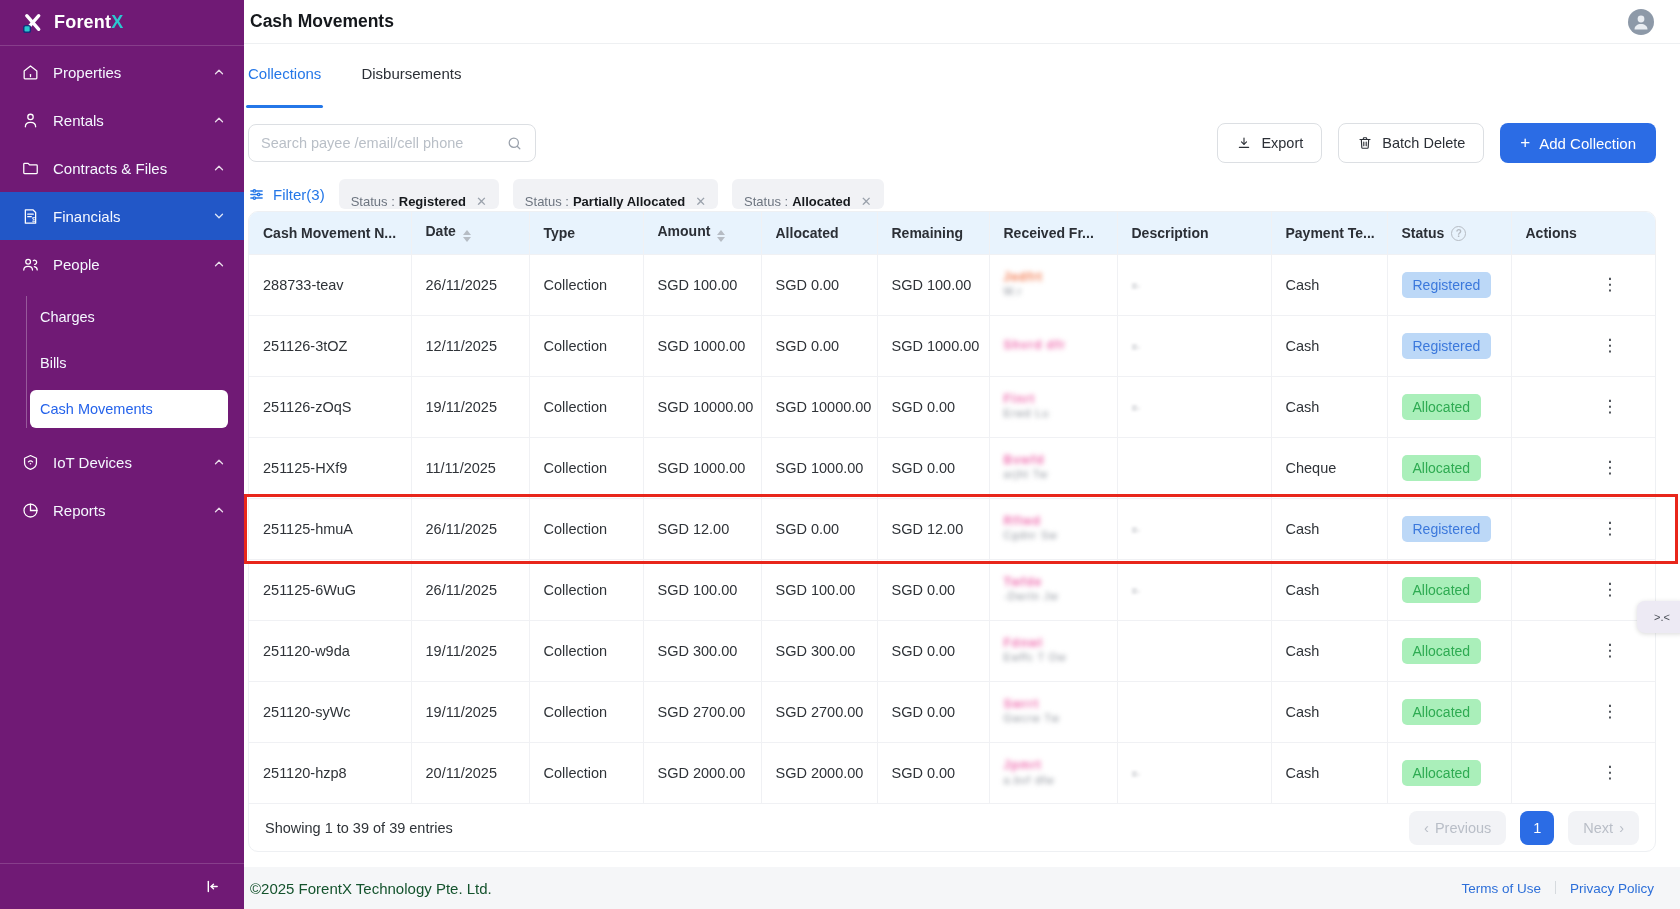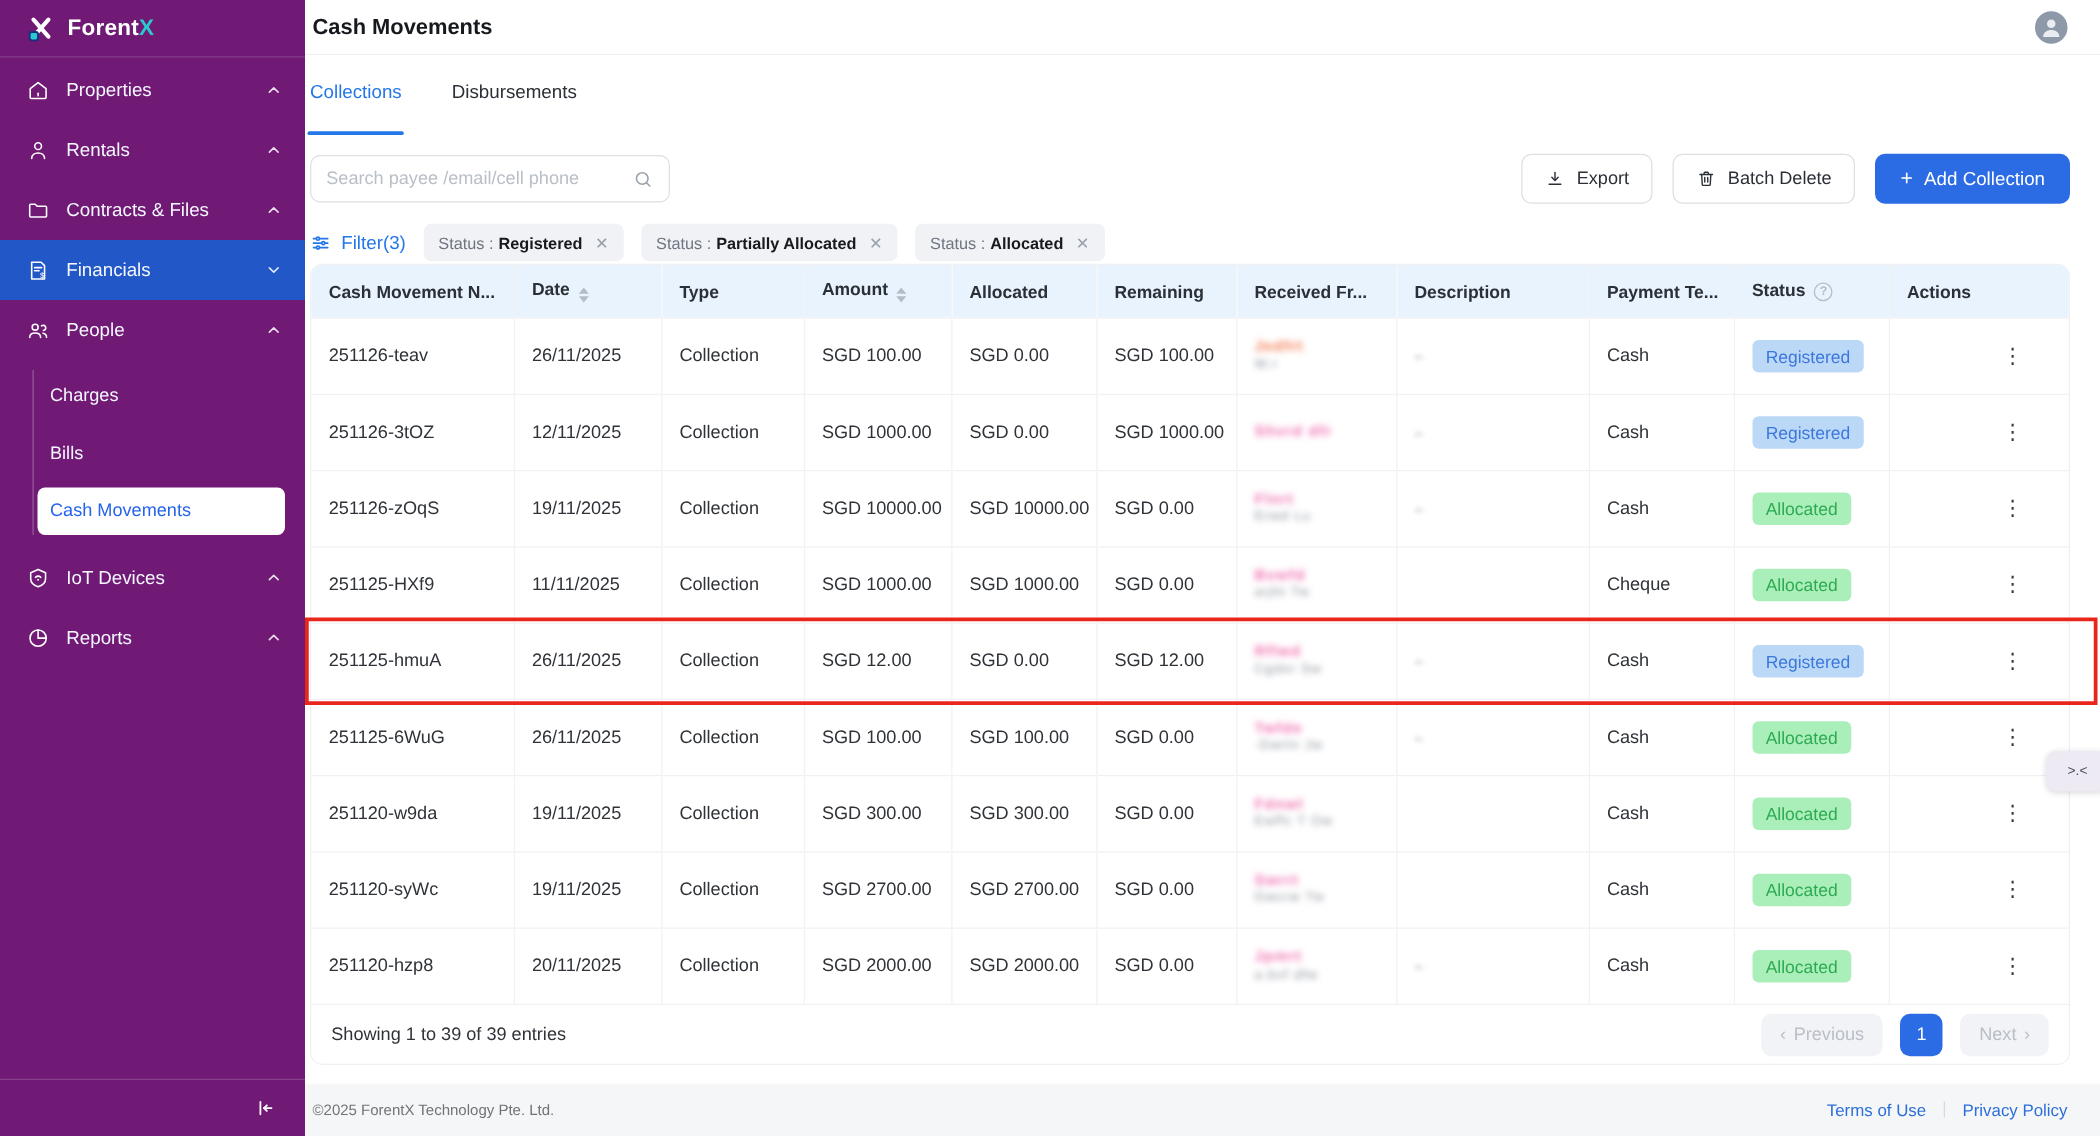--- a/index.html
+++ b/index.html
@@ -38,21 +38,21 @@
   .searchbox{width:288px;height:38px;border:1px solid #dcdfe3;border-radius:8px;display:flex;align-items:center;padding:0 12px;background:#fff}
   .searchbox input{border:0;outline:0;flex:1;font-size:14.5px;color:#333;font-family:"Liberation Sans",sans-serif;background:transparent}
   .searchbox input::placeholder{color:#b9bfc7}
   .controls .spacer{flex:1}
   .btn{height:40px;border:1px solid #dcdfe3;border-radius:8px;background:#fff;font-size:14.5px;color:#2b2f36;display:inline-flex;align-items:center;gap:9px;padding:0 18px;margin-left:16px;cursor:pointer;font-family:"Liberation Sans",sans-serif}
   .btn.primary{background:#2b6ce5;color:#fff;border:0;font-size:15px;padding:0 20px}
   .btn.primary .plus{font-size:17px;font-weight:400}
 
   .filter-row{margin-top:16px;display:flex;align-items:center;gap:14px;height:30px}
   .filter-toggle{color:#2477e8;font-size:15px;display:flex;gap:8px;align-items:flex-start;cursor:pointer}
-  .chip{background:#f1f2f5;border-radius:6px;height:30px;display:inline-flex;align-items:center;padding:0 12px;font-size:13px;color:#6d7580;cursor:default}
+  .chip{background:#f1f2f5;border-radius:6px;height:30px;display:inline-flex;align-items:flex-end;padding:0 12px;font-size:13px;color:#6d7580;cursor:default}
   .chip b{color:#16191d;font-weight:700;margin-left:4px}
   .chip .x{margin-left:10px;color:#9aa1ab;font-size:13px;cursor:pointer}
 
   
   .card{margin-top:2px;border:1px solid #eef0f3;border-radius:10px;overflow:hidden;background:#fff}
   table{width:100%;border-collapse:collapse;table-layout:fixed}
   thead th{background:#e8f3fd;height:42px;text-align:left;padding:0 14px;font-size:14px;font-weight:600;color:#2b2f36;white-space:nowrap;overflow:hidden}
   tbody td{height:61px;padding:0 14px;font-size:14.5px;color:#2f3338;border-top:1px solid #f0f1f4;white-space:nowrap;overflow:hidden}
   th:not(:first-child),td:not(:first-child){border-left:1px solid #f0f1f4}
   .sort{display:inline-flex;flex-direction:column;gap:2px;margin-left:7px;vertical-align:1px}
@@ -73,21 +73,21 @@
   .pg-group{margin-left:auto;display:flex;align-items:center}
   .page-btn{background:#f2f3f6;color:#b9bec7;border-radius:8px;height:34px;padding:0 15px;display:inline-flex;align-items:center;gap:6px;font-size:14.5px;margin-left:14px;cursor:pointer}
   .page-num{background:#2b6ce5;color:#fff;width:34px;height:34px;border-radius:8px;display:inline-flex;align-items:center;justify-content:center;font-size:14.5px;margin-left:14px;cursor:pointer}
 
   
   .highlight-box{position:absolute;left:20px;top:494px;width:1434px;height:70px;border:3px solid #e8261b;z-index:5;pointer-events:none}
   .floating-widget{position:absolute;left:1637px;top:601px;width:50px;height:32px;background:#edeaf4;border-radius:8px;box-shadow:0 1px 5px rgba(0,0,0,.15);display:flex;align-items:center;justify-content:center;color:#4a4f57;font-size:11px;z-index:6;cursor:pointer}
 
   
   .page-footer{position:absolute;left:224px;right:0;bottom:0;height:42px;background:#f5f6f8;display:flex;align-items:center;padding:0 26px}
-  .copyright{color:#737373;font-size:12px}
+  .copyright{color:#14532d;font-size:15px}
   .footer-links{margin-left:auto;display:flex;align-items:flex-start;gap:14px}
   .footer-links a{color:#2d6fd9;font-size:13.5px;text-decoration:none;cursor:pointer}
   .flink-div{width:1px;height:13px;background:#d6dade}
   svg{display:block}
 </style>
 </head>
 <body>
 
 <div class="sidebar">
   <div class="logo-row">
@@ -338,21 +338,21 @@
               <th><span>Remaining</span></th>
               <th><span>Received Fr...</span></th>
               <th><span>Description</span></th>
               <th><span>Payment Te...</span></th>
               <th><span>Status</span><span class="help">?</span></th>
               <th><span>Actions</span></th>
             </tr>
           </thead>
         <tbody>
             <tr>
-              <td>251126-teav</td>
+              <td>288733-teav</td>
               <td>26/11/2025</td>
               <td>Collection</td>
               <td>SGD 100.00</td>
               <td>SGD 0.00</td>
               <td>SGD 100.00</td>
               <td>
                 <div class="redacted">
                   <div class="l1" style="color:#f2794e">Jedfrt</div>
                   <div class="l2">W.r</div>
                 </div>

